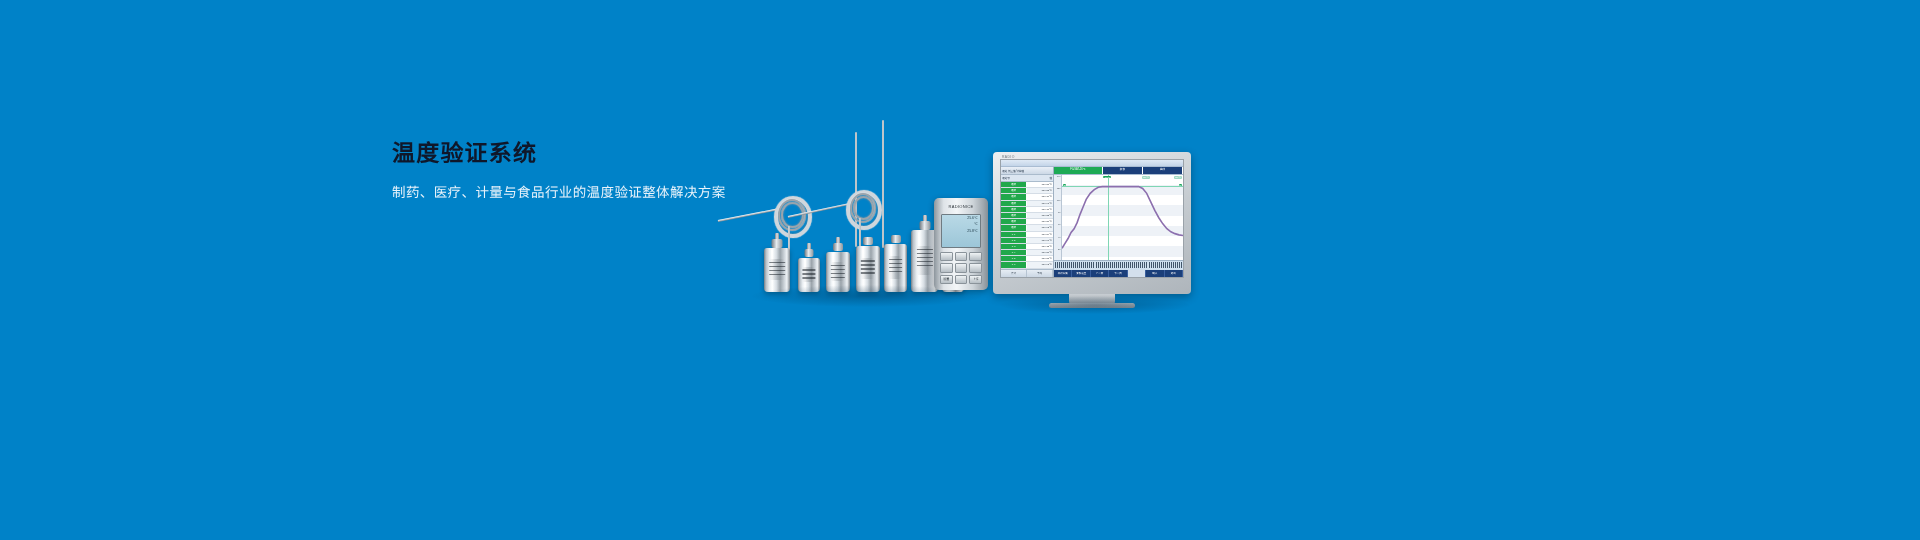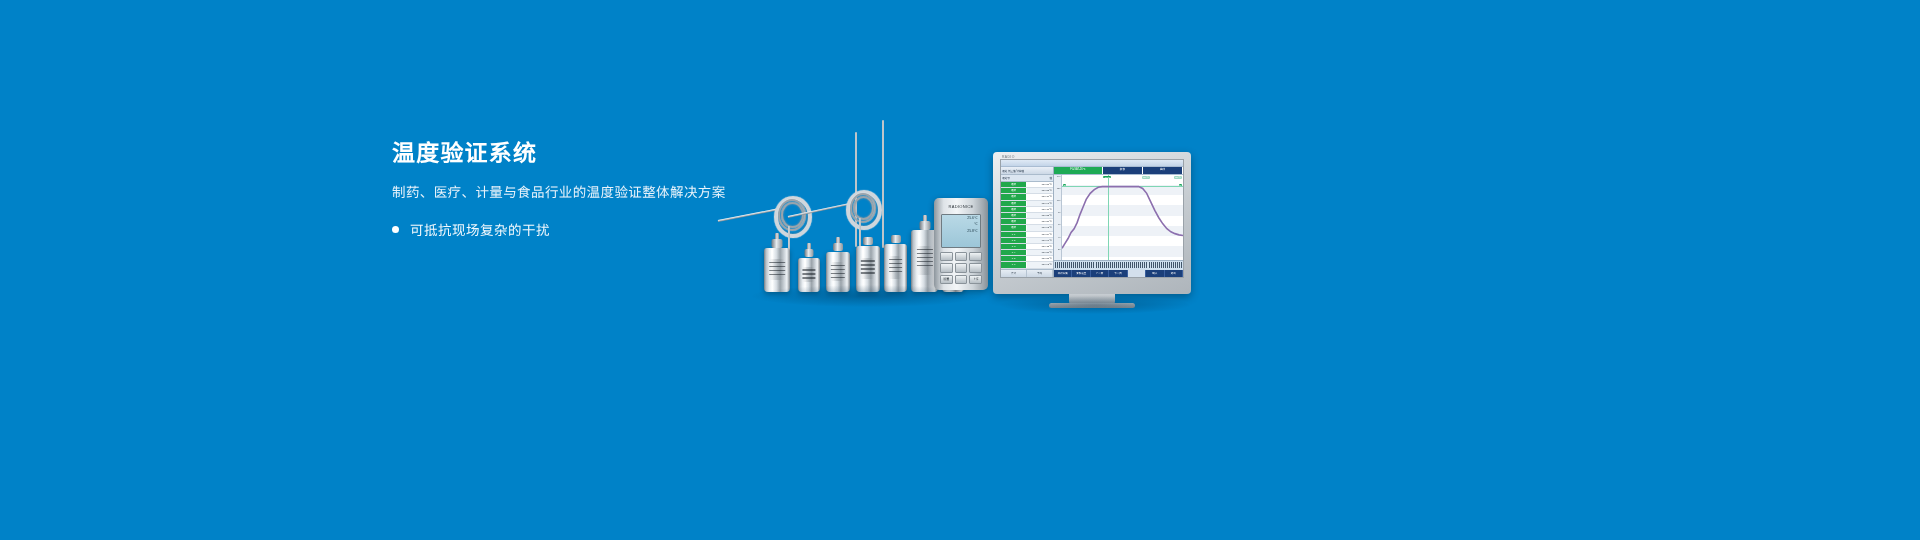--- a/index.html
+++ b/index.html
@@ -13,21 +13,21 @@
   .banner{
     position:relative;width:1920px;height:540px;
     background:#0082c8;
     overflow:hidden;
   }
   
   .copy{
     position:absolute;left:392px;top:140px;width:430px;
   }
   .headline{
-    font-size:23px;font-weight:bold;color:#ffffff;
+    font-size:23px;font-weight:bold;color:#0f172a;
     letter-spacing:1.2px;line-height:1.2;margin:0 0 16px 0;
     white-space:nowrap;
   }
   .subhead{
     font-size:13.5px;color:#e8f3fb;letter-spacing:.4px;
     line-height:1.3;margin:0 0 18px 0;white-space:nowrap;
     font-weight:400;
   }
   .bullets{list-style:none;margin:0;padding:0;}
   .bullets li{
@@ -269,24 +269,20 @@
 </style>
 </head>
 <body>
 
 <div class="banner">
 
   <div class="copy">
     <h1 class="headline">温度验证系统</h1>
     <p class="subhead">制药、医疗、计量与食品行业的温度验证整体解决方案</p>
     <ul class="bullets">
-      <li>
-        <span class="dot"></span>
-        <span>可抵抗现场复杂的干扰</span>
-      </li>
     </ul>
   </div>
 
   <div class="products">
 
     <div class="needle" style="left:155px;top:12px;height:115px;"></div>
     <div class="needle" style="left:182px;top:0px;height:128px;"></div>
 
     <div class="coil" style="left:18px;top:76px;">
       <div class="lead" style="left:0;top:24px;width:60px;transform:rotate(-11deg);"></div>

